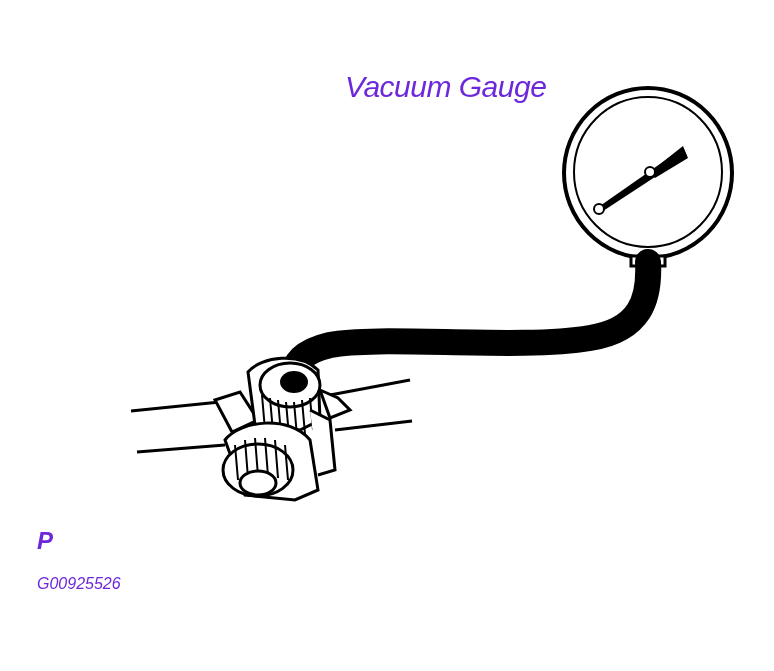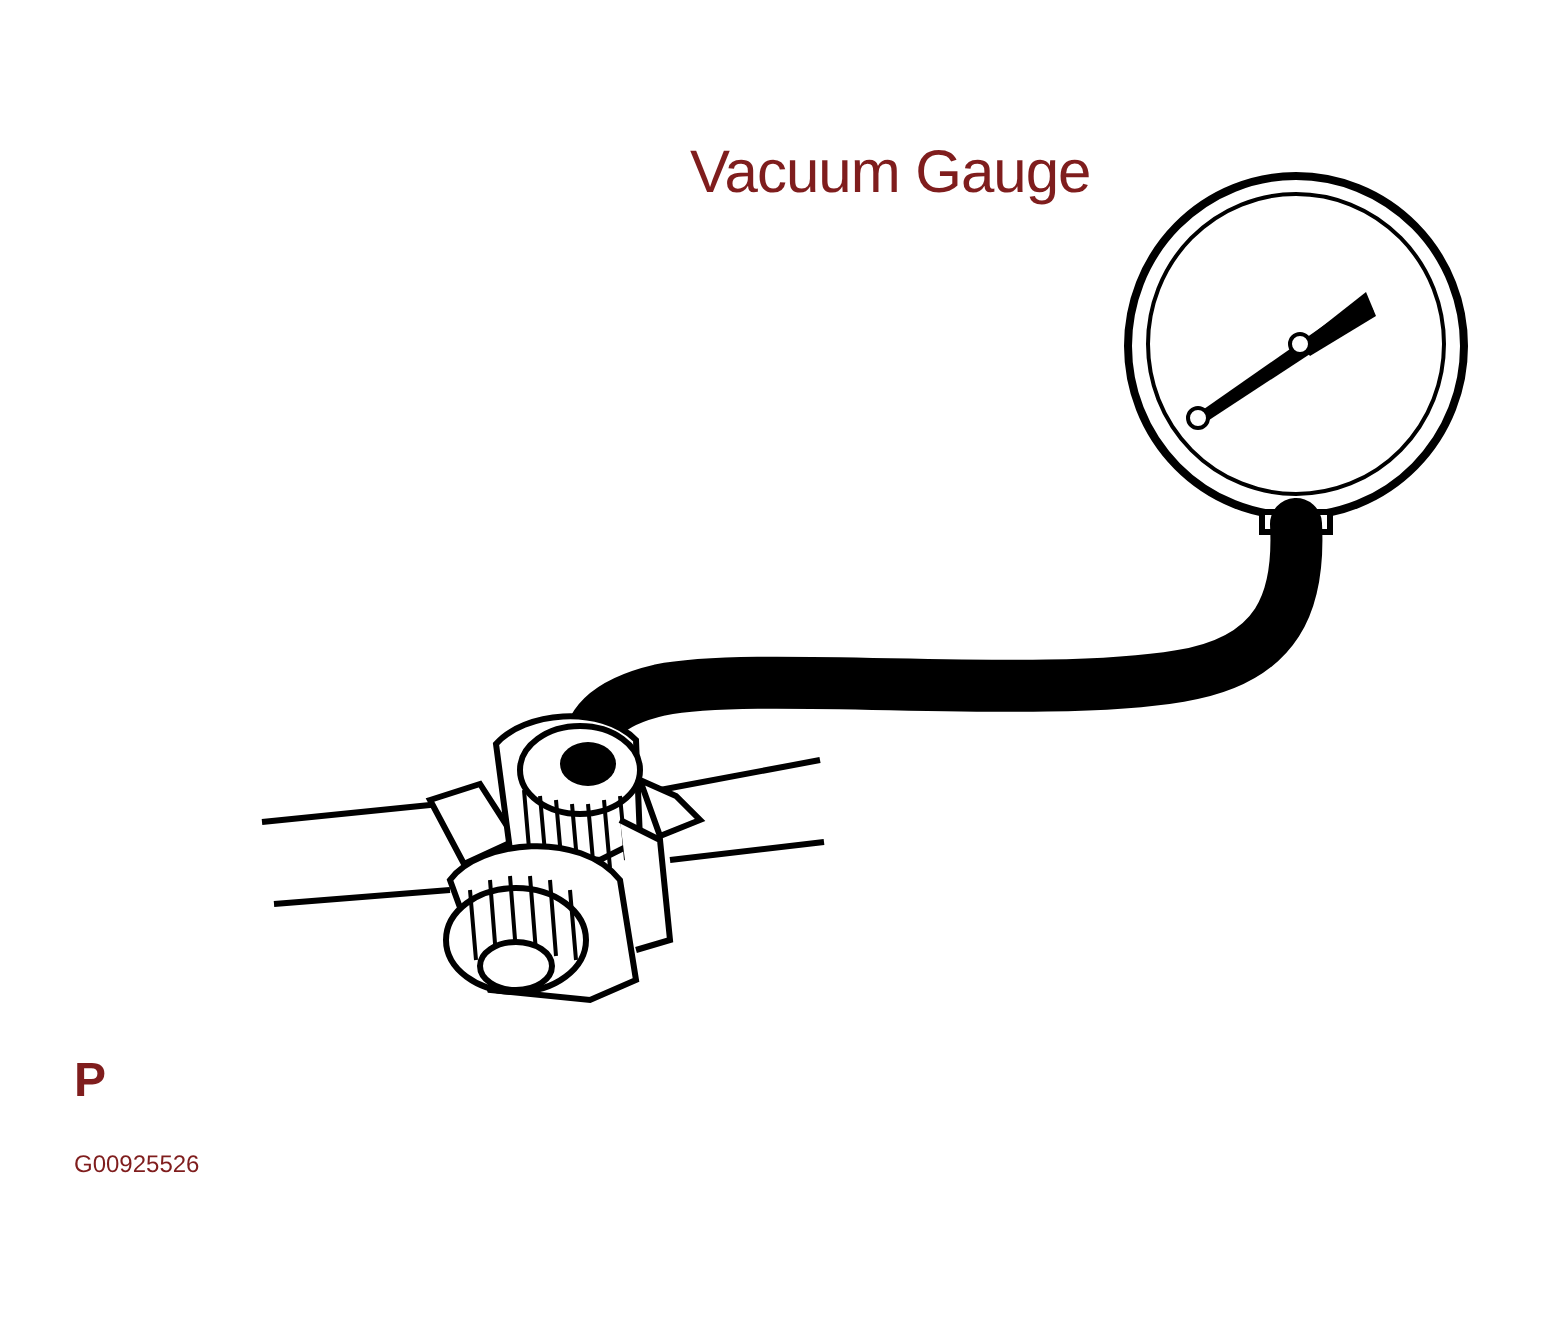--- a/index.html
+++ b/index.html
@@ -1,20 +1,20 @@
 <!DOCTYPE html>
 <html><head>
   <meta charset="utf-8">
   <style>
     html, body { margin: 0; padding: 0; background: #ffffff; }
     body { width: 774px; height: 671px; position: relative; overflow: hidden; }
-    .label { position: absolute; color: #7f1d1d; font-family: "Liberation Sans", sans-serif; white-space: nowrap; }
+    .label { position: absolute; color: #6d28d9; font-family: "Liberation Sans", sans-serif; white-space: nowrap; font-style: italic; }
     #title-label { left: 345px; top: 70px; font-size: 30px; letter-spacing: -0.5px; }
     #view-letter { left: 37px; top: 527px; font-size: 24px; font-weight: bold; }
-    #figure-id { left: 37px; top: 575px; font-size: 12px; }
+    #figure-id { left: 37px; top: 575px; font-size: 16px; }
     svg#art { position: absolute; left: 0; top: 0; }
   </style>
 </head>
 <body>
 
 <svg id="art" width="774" height="671" viewBox="0 0 774 671">
 
   <g>
     <ellipse cx="648" cy="173" rx="84" ry="85" fill="#fff" stroke="#000" stroke-width="4"></ellipse>
     <ellipse cx="648" cy="172" rx="74" ry="75" fill="#fff" stroke="#000" stroke-width="2"></ellipse>

